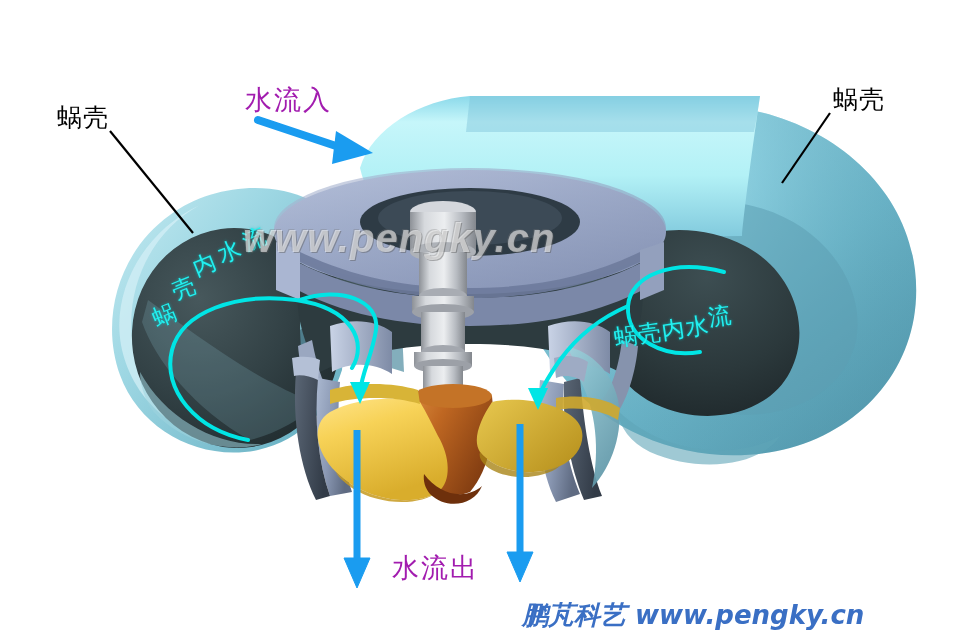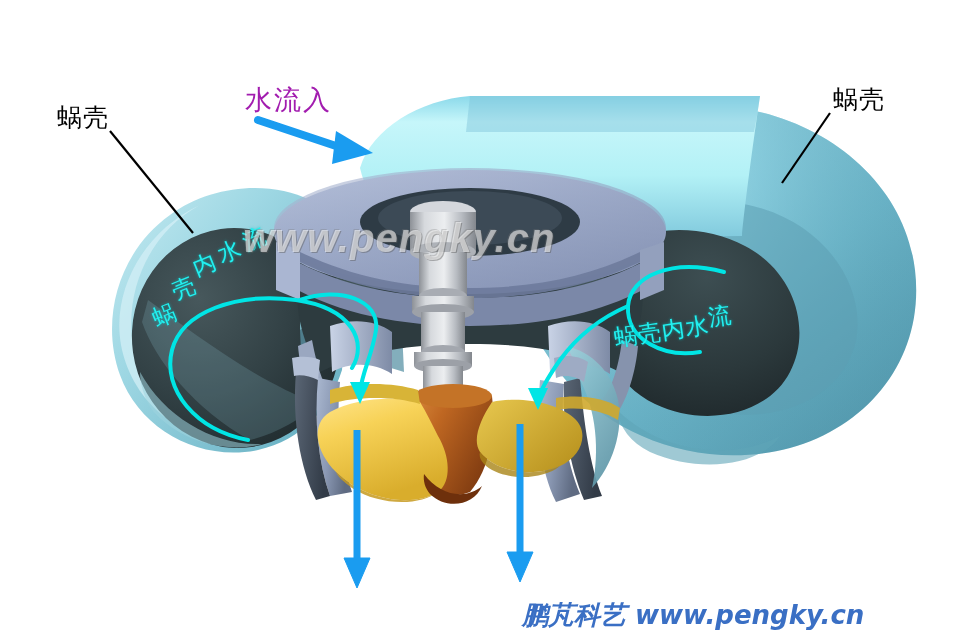--- a/index.html
+++ b/index.html
@@ -438,20 +438,21 @@
       <line x1="830" y1="113" x2="782" y2="183"></line>
     </g>
   </svg>
 
   <div class="lbl lbl-black" id="lbl-volute-left">蜗壳</div>
 
   <div class="lbl lbl-black" id="lbl-volute-right">蜗壳</div>
 
   <div class="lbl lbl-blue" id="lbl-inlet">水流入</div>
 
+  <div class="lbl lbl-blue" id="lbl-outlet">水流出</div>
 
   <div class="lbl lbl-cyan" id="lbl-flow-left">
     <span class="c1">蜗</span>
     <span class="c2">壳</span>
     <span class="c3">内</span>
     <span class="c4">水</span>
     <span class="c5">流</span>
   </div>
 
   <div class="lbl lbl-cyan" id="lbl-flow-right">

